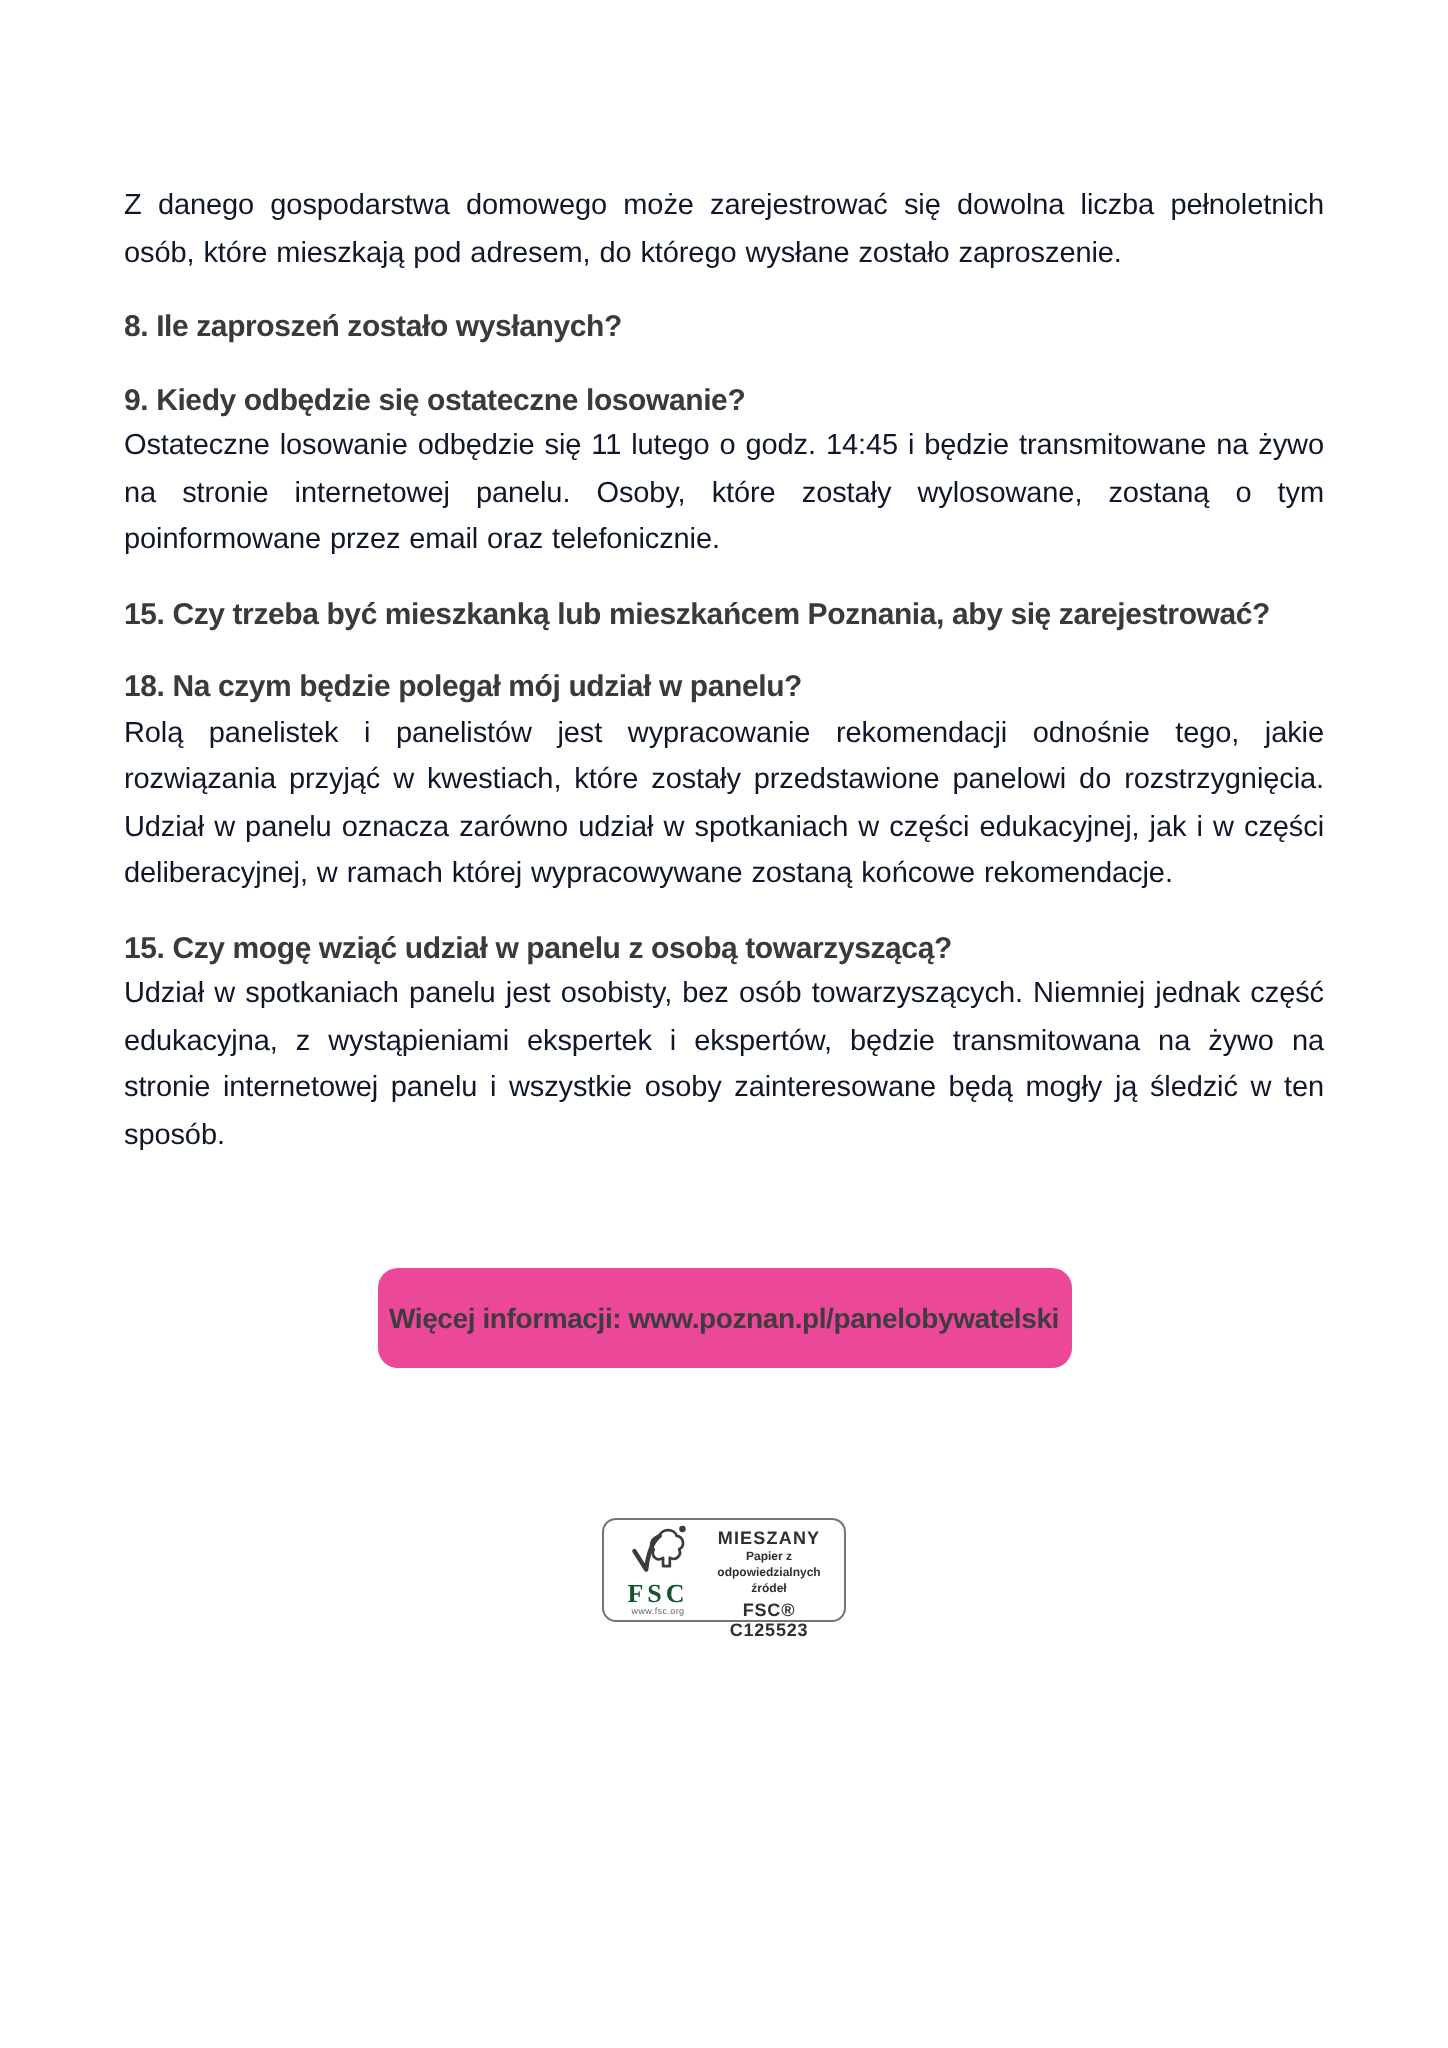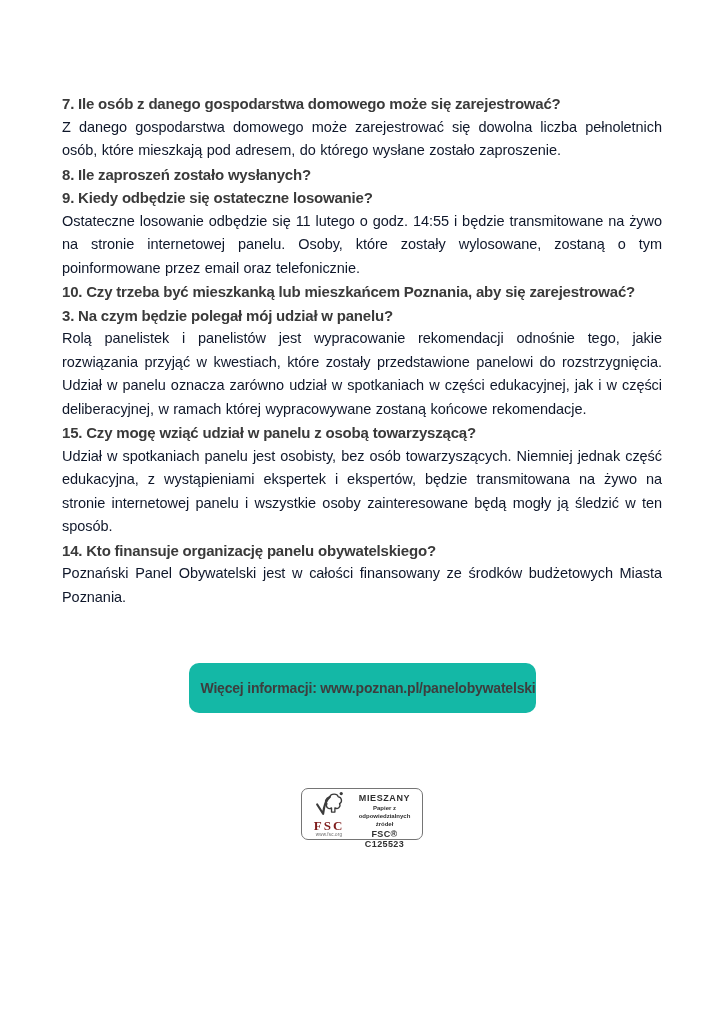--- a/index.html
+++ b/index.html
@@ -11,21 +11,21 @@
     width: 724px;
     height: 1024px;
     overflow: hidden;
     font-family: "Liberation Sans", sans-serif;
     position: relative;
   }
   .content {
     padding: 92px 62px 0 62px;
   }
   .qa-item { margin: 0; }
-  .qa-item:not(:first-child) { }
+  .qa-item:not(:first-child) { margin-top: 13px; }
   .qa-question {
     margin: 0;
     font-size: 15px;
     font-weight: bold;
     letter-spacing: -0.2px;
     line-height: 23.5px;
     color: #3a3a3a;
   }
   .qa-answer {
     margin: 0;
@@ -33,25 +33,25 @@
     line-height: 23.5px;
     color: #0f172a;
     text-align: justify;
     letter-spacing: -0.05px;
     word-spacing: 0.5px;
   }
   .info-box {
     width: 347px;
     height: 50px;
     margin: 54px auto 0 auto;
-    background: #14b8a6;
+    background: #ec4899;
     border-radius: 10px;
     display: flex;
     align-items: center;
-    justify-content: flex-end;
+    justify-content: center;
   }
   .info-box span {
     font-size: 14px;
     font-weight: bold;
     letter-spacing: -0.2px;
     color: #3d3d3d;
     white-space: nowrap;
   }
   .fsc-label {
     width: 122px;
@@ -71,21 +71,21 @@
     display: flex;
     flex-direction: column;
     align-items: center;
     line-height: 1;
   }
   .fsc-brand {
     font-family: "Liberation Serif", serif;
     font-size: 13px;
     font-weight: bold;
     letter-spacing: 2px;
-    color: #7f1d1d;
+    color: #14532d;
     margin-top: 1px;
   }
   .fsc-url {
     font-size: 4.5px;
     color: #666666;
     letter-spacing: 0.2px;
     margin-top: 1.5px;
   }
   .fsc-right {
     flex: 1;
@@ -117,52 +117,47 @@
   }
 </style>
 </head>
 <body>
 
 <div class="page">
 
   <main class="content faq">
 
     <section class="qa-item">
-      <h2 class="qa-question">7. Ile osób z danego gospodarstwa domowego może się zarejestrować?</h2>
       <p class="qa-answer">Z danego gospodarstwa domowego może zarejestrować się dowolna liczba pełnoletnich osób, które mieszkają pod adresem, do którego wysłane zostało zaproszenie.</p>
     </section>
 
     <section class="qa-item">
       <h2 class="qa-question">8. Ile zaproszeń zostało wysłanych?</h2>
     </section>
 
     <section class="qa-item">
       <h2 class="qa-question">9. Kiedy odbędzie się ostateczne losowanie?</h2>
-      <p class="qa-answer">Ostateczne losowanie odbędzie się 11 lutego o godz. 14:55 i będzie transmitowane na żywo na stronie internetowej panelu. Osoby, które zostały wylosowane, zostaną o tym poinformowane przez email oraz telefonicznie.</p>
+      <p class="qa-answer">Ostateczne losowanie odbędzie się 11 lutego o godz. 14:45 i będzie transmitowane na żywo na stronie internetowej panelu. Osoby, które zostały wylosowane, zostaną o tym poinformowane przez email oraz telefonicznie.</p>
     </section>
 
     <section class="qa-item">
-      <h2 class="qa-question">10. Czy trzeba być mieszkanką lub mieszkańcem Poznania, aby się zarejestrować?</h2>
+      <h2 class="qa-question">15. Czy trzeba być mieszkanką lub mieszkańcem Poznania, aby się zarejestrować?</h2>
     </section>
 
     <section class="qa-item">
-      <h2 class="qa-question">3. Na czym będzie polegał mój udział w panelu?</h2>
+      <h2 class="qa-question">18. Na czym będzie polegał mój udział w panelu?</h2>
       <p class="qa-answer">Rolą panelistek i panelistów jest wypracowanie rekomendacji odnośnie tego, jakie rozwiązania przyjąć w kwestiach, które zostały przedstawione panelowi do rozstrzygnięcia. Udział w panelu oznacza zarówno udział w spotkaniach w części edukacyjnej, jak i w części deliberacyjnej, w ramach której wypracowywane zostaną końcowe rekomendacje.</p>
     </section>
 
     <section class="qa-item">
       <h2 class="qa-question">15. Czy mogę wziąć udział w panelu z osobą towarzyszącą?</h2>
       <p class="qa-answer">Udział w spotkaniach panelu jest osobisty, bez osób towarzyszących. Niemniej jednak część edukacyjna, z wystąpieniami ekspertek i ekspertów, będzie transmitowana na żywo na stronie internetowej panelu i wszystkie osoby zainteresowane będą mogły ją śledzić w ten sposób.</p>
     </section>
 
 
-    <section class="qa-item">
-      <h2 class="qa-question">14. Kto finansuje organizację panelu obywatelskiego?</h2>
-      <p class="qa-answer">Poznański Panel Obywatelski jest w całości finansowany ze środków budżetowych Miasta Poznania.</p>
-    </section>
 
   </main>
 
   <div class="info-box">
     <span>Więcej informacji: www.poznan.pl/panelobywatelski</span>
   </div>
 
   <div class="fsc-label">
     <div class="fsc-left">
       <svg width="30" height="27" viewBox="0 0 34 32">

